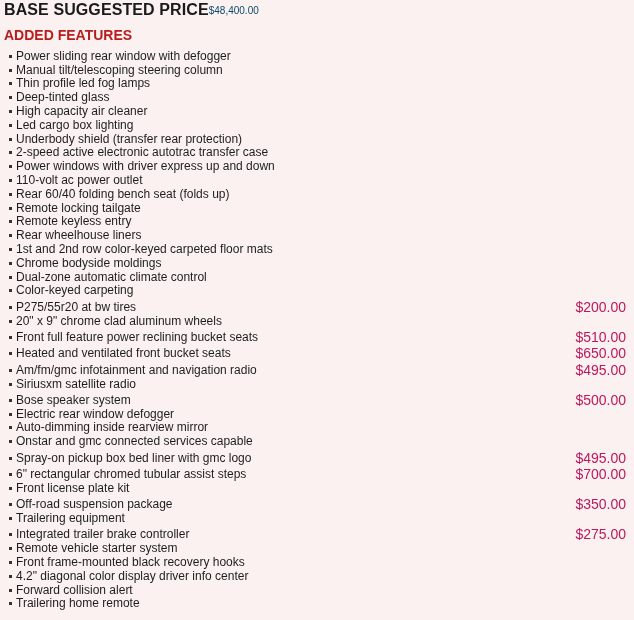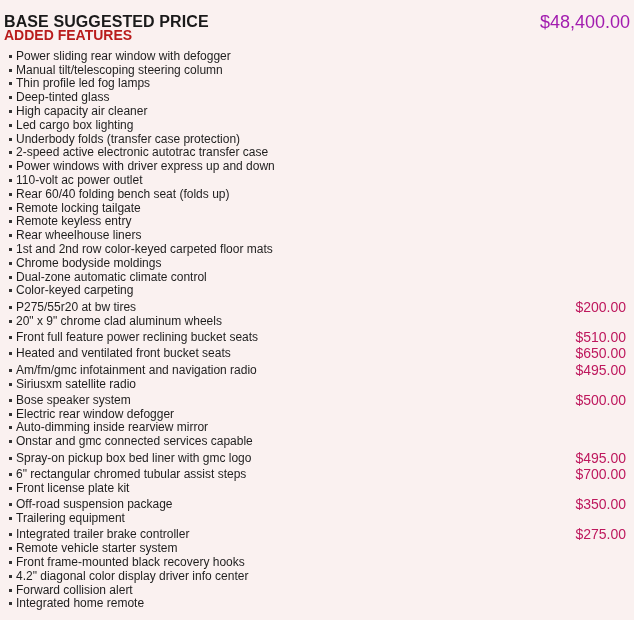--- a/index.html
+++ b/index.html
@@ -12,36 +12,34 @@
     height: 620px;
     overflow: hidden;
     font-family: "Liberation Sans", sans-serif;
     color: #1e1e1e;
     position: relative;
   }
   .header-row {
     position: absolute;
     left: 4px;
     right: 4px;
-    top: 12px;
+    top: 0px;
     height: 20px;
     display: flex;
-    justify-content: space-between;
     align-items: center;
-    gap: 32px;
   }
   .base-title {
     font-weight: bold;
     font-size: 16px;
     letter-spacing: 0.1px;
     color: #1a1a1a;
   }
   .base-price {
-    font-size: 18px;
-    color: #a21caf;
+    font-size: 10px;
+    color: #0c4a6e;
   }
   .section-title {
     position: absolute;
     left: 4px;
     top: 27px;
     font-weight: bold;
     font-size: 14px;
     color: #b91c1c;
   }
   .features {
@@ -132,21 +130,21 @@
     <li class="feature">
       <span class="left">
         <span class="bullet"></span>
         <span class="name">Led cargo box lighting</span>
       </span>
       <span class="price"></span>
     </li>
     <li class="feature">
       <span class="left">
         <span class="bullet"></span>
-        <span class="name">Underbody folds (transfer case protection)</span>
+        <span class="name">Underbody shield (transfer rear protection)</span>
       </span>
       <span class="price"></span>
     </li>
     <li class="feature">
       <span class="left">
         <span class="bullet"></span>
         <span class="name">2-speed active electronic autotrac transfer case</span>
       </span>
       <span class="price"></span>
     </li>
@@ -356,17 +354,17 @@
     <li class="feature">
       <span class="left">
         <span class="bullet"></span>
         <span class="name">Forward collision alert</span>
       </span>
       <span class="price"></span>
     </li>
     <li class="feature">
       <span class="left">
         <span class="bullet"></span>
-        <span class="name">Integrated home remote</span>
+        <span class="name">Trailering home remote</span>
       </span>
       <span class="price"></span>
     </li>
   </ul>
 
 </body></html>

